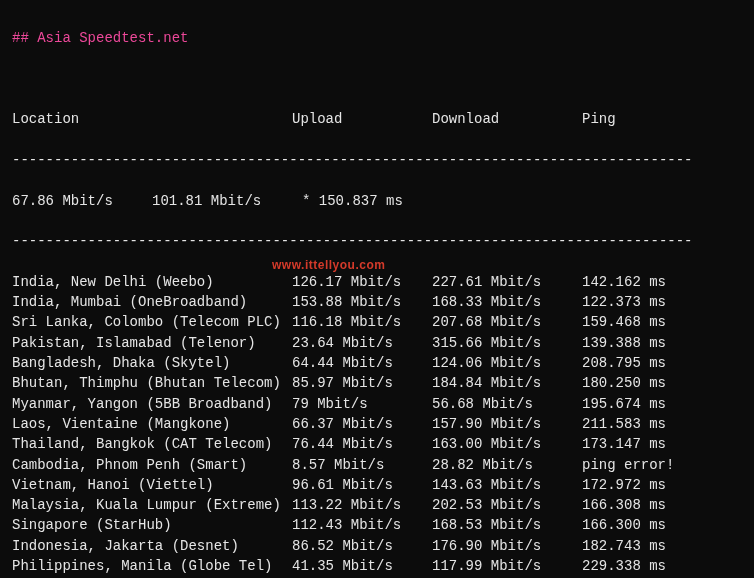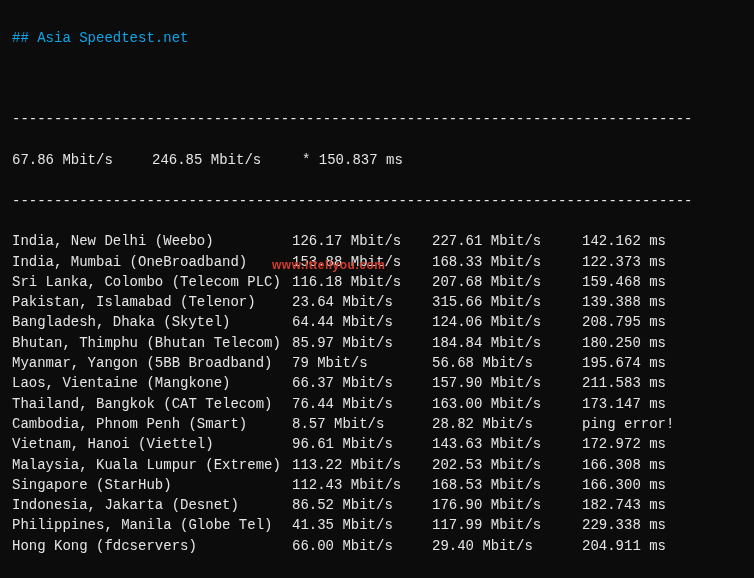--- a/index.html
+++ b/index.html
@@ -13,21 +13,21 @@
     height: 578px;
     overflow: hidden;
     position: relative;
   }
   .terminal {
     padding: 8px 12px;
     white-space: pre;
     line-height: 1.45;
   }
   .title {
-    color: #0ea5e9;
+    color: #ec4899;
   }
   .header-row, .nearby-row, .data-row {
     display: flex;
   }
   .col-loc { width: 280px; flex-shrink: 0; }
   .col-up { width: 140px; flex-shrink: 0; }
   .col-dl { width: 150px; flex-shrink: 0; }
   .col-ping { flex-shrink: 0; }
   .divider {
     color: #e5e5e5;
@@ -44,22 +44,25 @@
     font-family: Arial, sans-serif;
     letter-spacing: 0.5px;
   }
 </style>
 </head>
 <body>
 
 <div class="terminal">
 <div class="title">## Asia Speedtest.net</div>
 <div> </div>
+<div class="header-row">
+<span class="col-loc">Location</span><span class="col-up">Upload</span><span class="col-dl">Download</span><span class="col-ping">Ping</span>
+</div>
 <div class="divider">---------------------------------------------------------------------------------</div>
 <div class="nearby-row">
-<span class="col-up">67.86 Mbit/s</span><span class="col-dl">246.85 Mbit/s</span><span class="col-ping">* 150.837 ms</span>
+<span class="col-up">67.86 Mbit/s</span><span class="col-dl">101.81 Mbit/s</span><span class="col-ping">* 150.837 ms</span>
 </div>
 <div class="divider">---------------------------------------------------------------------------------</div>
 <div id="rows-container"><div class="data-row"><span class="col-loc">India, New Delhi (Weebo)</span><span class="col-up">126.17 Mbit/s</span><span class="col-dl">227.61 Mbit/s</span><span class="col-ping">142.162 ms</span></div><div class="data-row"><span class="col-loc">India, Mumbai (OneBroadband)</span><span class="col-up">153.88 Mbit/s</span><span class="col-dl">168.33 Mbit/s</span><span class="col-ping">122.373 ms</span></div><div class="data-row"><span class="col-loc">Sri Lanka, Colombo (Telecom PLC)</span><span class="col-up">116.18 Mbit/s</span><span class="col-dl">207.68 Mbit/s</span><span class="col-ping">159.468 ms</span></div><div class="data-row"><span class="col-loc">Pakistan, Islamabad (Telenor)</span><span class="col-up">23.64 Mbit/s</span><span class="col-dl">315.66 Mbit/s</span><span class="col-ping">139.388 ms</span></div><div class="data-row"><span class="col-loc">Bangladesh, Dhaka (Skytel)</span><span class="col-up">64.44 Mbit/s</span><span class="col-dl">124.06 Mbit/s</span><span class="col-ping">208.795 ms</span></div><div class="data-row"><span class="col-loc">Bhutan, Thimphu (Bhutan Telecom)</span><span class="col-up">85.97 Mbit/s</span><span class="col-dl">184.84 Mbit/s</span><span class="col-ping">180.250 ms</span></div><div class="data-row"><span class="col-loc">Myanmar, Yangon (5BB Broadband)</span><span class="col-up">79 Mbit/s</span><span class="col-dl">56.68 Mbit/s</span><span class="col-ping">195.674 ms</span></div><div class="data-row"><span class="col-loc">Laos, Vientaine (Mangkone)</span><span class="col-up">66.37 Mbit/s</span><span class="col-dl">157.90 Mbit/s</span><span class="col-ping">211.583 ms</span></div><div class="data-row"><span class="col-loc">Thailand, Bangkok (CAT Telecom)</span><span class="col-up">76.44 Mbit/s</span><span class="col-dl">163.00 Mbit/s</span><span class="col-ping">173.147 ms</span></div><div class="data-row"><span class="col-loc">Cambodia, Phnom Penh (Smart)</span><span class="col-up">8.57 Mbit/s</span><span class="col-dl">28.82 Mbit/s</span><span class="col-ping">ping error!</span></div><div class="data-row"><span class="col-loc">Vietnam, Hanoi (Viettel)</span><span class="col-up">96.61 Mbit/s</span><span class="col-dl">143.63 Mbit/s</span><span class="col-ping">172.972 ms</span></div><div class="data-row"><span class="col-loc">Malaysia, Kuala Lumpur (Extreme)</span><span class="col-up">113.22 Mbit/s</span><span class="col-dl">202.53 Mbit/s</span><span class="col-ping">166.308 ms</span></div><div class="data-row"><span class="col-loc">Singapore (StarHub)</span><span class="col-up">112.43 Mbit/s</span><span class="col-dl">168.53 Mbit/s</span><span class="col-ping">166.300 ms</span></div><div class="data-row"><span class="col-loc">Indonesia, Jakarta (Desnet)</span><span class="col-up">86.52 Mbit/s</span><span class="col-dl">176.90 Mbit/s</span><span class="col-ping">182.743 ms</span></div><div class="data-row"><span class="col-loc">Philippines, Manila (Globe Tel)</span><span class="col-up">41.35 Mbit/s</span><span class="col-dl">117.99 Mbit/s</span><span class="col-ping">229.338 ms</span></div><div class="data-row"><span class="col-loc">Hong Kong (fdcservers)</span><span class="col-up">66.00 Mbit/s</span><span class="col-dl">29.40 Mbit/s</span><span class="col-ping">204.911 ms</span></div></div>
 
 </div>
 
 <div class="watermark">www.ittellyou.com</div>
 
 </body></html>

